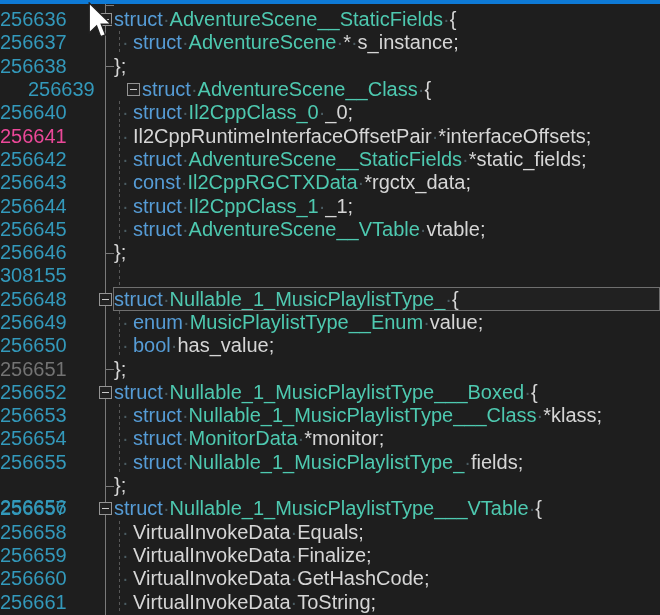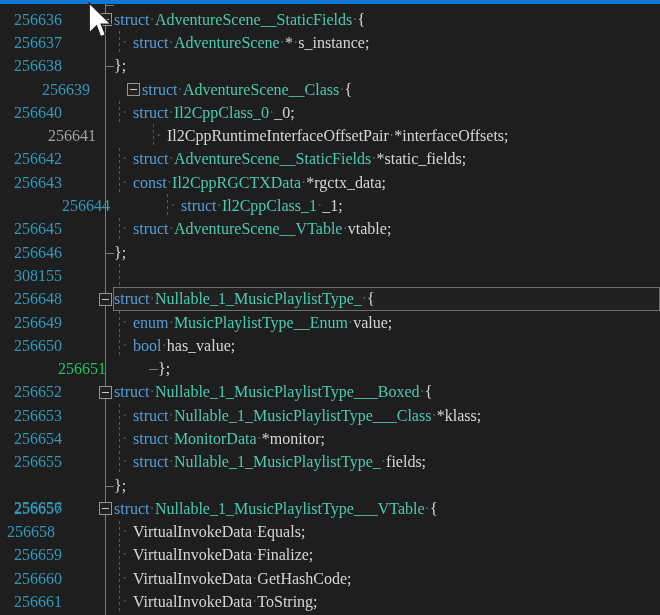--- a/index.html
+++ b/index.html
@@ -1,20 +1,20 @@
 <!DOCTYPE html>
 <html><head>
 <meta charset="utf-8">
 <style>
   html,body { margin:0; padding:0; background:#111; }
   #root {
     position:relative; width:660px; height:615px;
     background:#1e1e1e; overflow:hidden;
-    font-family:Liberation Serif, serif;
-    font-size:16px;
+    font-family:Liberation Sans, sans-serif;
+    font-size:20px;
     cursor:default;
   }
   #topbar { position:absolute; left:0; top:0; width:100%; height:4px; z-index:5; }
   #lines { position:absolute; left:0; top:8px; width:100%; z-index:2; }
   .row { display:flex; height:23.3px; align-items:center; position:relative; }
   .num {
     flex:none; width:62px; text-align:right;
     user-select:none; letter-spacing:0;
   }
   .foldcol { flex:none; width:52px; position:relative; height:100%; }
@@ -91,36 +91,36 @@
           <div class="foldbox"></div>
         </div>
         <div class="code"><span><span class="tk-kw">struct</span><span class="tk-ws">·</span><span class="tk-type">AdventureScene__Class</span><span class="tk-ws">·</span><span class="tk-pl">{</span></span></div>
       </div>
       <div class="row">
         <div class="num" style="color: rgb(51, 153, 187);">256640</div>
         <div class="foldcol"></div>
         <div class="code"><div class="guide"></div><span><span class="tk-tab">·</span><span class="tk-kw">struct</span><span class="tk-ws">·</span><span class="tk-type">Il2CppClass_0</span><span class="tk-ws">·</span><span class="tk-pl">_0;</span></span></div>
       </div>
       <div class="row">
-        <div class="num" style="color: #a3a3a3; padding-left: 34px;">256641</div>
+        <div class="num" style="color: #ec4899;">256641</div>
         <div class="foldcol"></div>
         <div class="code"><div class="guide"></div><span><span class="tk-tab">·</span><span class="tk-pl">Il2CppRuntimeInterfaceOffsetPair</span><span class="tk-ws">·</span><span class="tk-pl">*interfaceOffsets;</span></span></div>
       </div>
       <div class="row">
         <div class="num" style="color: rgb(51, 153, 187);">256642</div>
         <div class="foldcol"></div>
         <div class="code"><div class="guide"></div><span><span class="tk-tab">·</span><span class="tk-kw">struct</span><span class="tk-ws">·</span><span class="tk-type">AdventureScene__StaticFields</span><span class="tk-ws">·</span><span class="tk-pl">*static_fields;</span></span></div>
       </div>
       <div class="row">
         <div class="num" style="color: rgb(51, 153, 187);">256643</div>
         <div class="foldcol"></div>
         <div class="code"><div class="guide"></div><span><span class="tk-tab">·</span><span class="tk-kw">const</span><span class="tk-ws">·</span><span class="tk-type">Il2CppRGCTXData</span><span class="tk-ws">·</span><span class="tk-pl">*rgctx_data;</span></span></div>
       </div>
       <div class="row">
-        <div class="num" style="color: rgb(51, 153, 187); padding-left: 48px;">256644</div>
+        <div class="num" style="color: rgb(51, 153, 187);">256644</div>
         <div class="foldcol"></div>
         <div class="code"><div class="guide"></div><span><span class="tk-tab">·</span><span class="tk-kw">struct</span><span class="tk-ws">·</span><span class="tk-type">Il2CppClass_1</span><span class="tk-ws">·</span><span class="tk-pl">_1;</span></span></div>
       </div>
       <div class="row">
         <div class="num" style="color: rgb(51, 153, 187);">256645</div>
         <div class="foldcol"></div>
         <div class="code"><div class="guide"></div><span><span class="tk-tab">·</span><span class="tk-kw">struct</span><span class="tk-ws">·</span><span class="tk-type">AdventureScene__VTable</span><span class="tk-ws">·</span><span class="tk-pl">vtable;</span></span></div>
       </div>
       <div class="row">
         <div class="num" style="color: rgb(51, 153, 187);">256646</div>
@@ -145,21 +145,21 @@
         <div class="num" style="color: rgb(51, 153, 187);">256649</div>
         <div class="foldcol"></div>
         <div class="code"><div class="guide"></div><span><span class="tk-tab">·</span><span class="tk-kw">enum</span><span class="tk-ws">·</span><span class="tk-type">MusicPlaylistType__Enum</span><span class="tk-ws">·</span><span class="tk-pl">value;</span></span></div>
       </div>
       <div class="row">
         <div class="num" style="color: rgb(51, 153, 187);">256650</div>
         <div class="foldcol"></div>
         <div class="code"><div class="guide"></div><span><span class="tk-tab">·</span><span class="tk-kw">bool</span><span class="tk-ws">·</span><span class="tk-pl">has_value;</span></span></div>
       </div>
       <div class="row">
-        <div class="num" style="color: #22c55e; padding-left: 44px;">256651</div>
+        <div class="num" style="color: #737373;">256651</div>
         <div class="foldcol">
           <div class="foldtick"></div>
         </div>
         <div class="code"><span><span class="tk-pl">};</span></span></div>
       </div>
       <div class="row">
         <div class="num" style="color: rgb(51, 153, 187);">256652</div>
         <div class="foldcol">
           <div class="foldbox"></div>
         </div>

